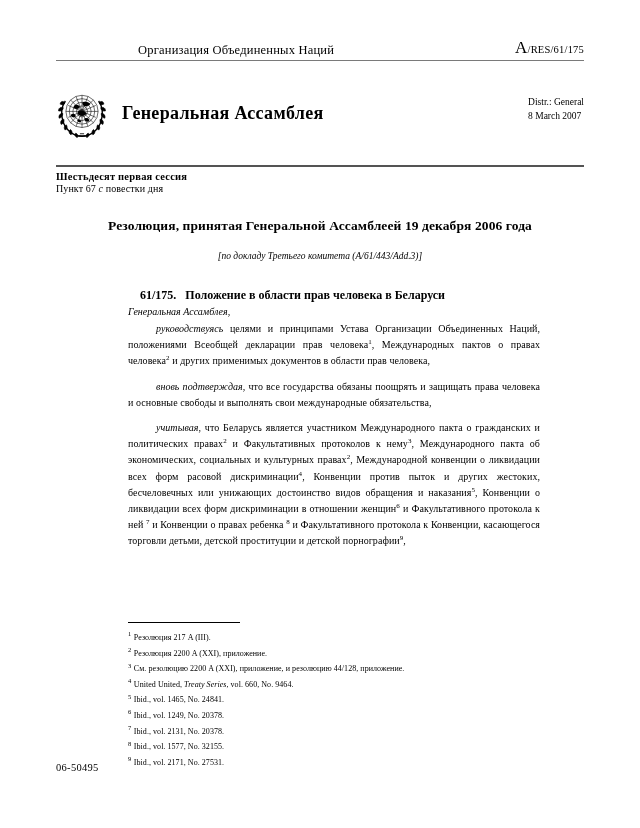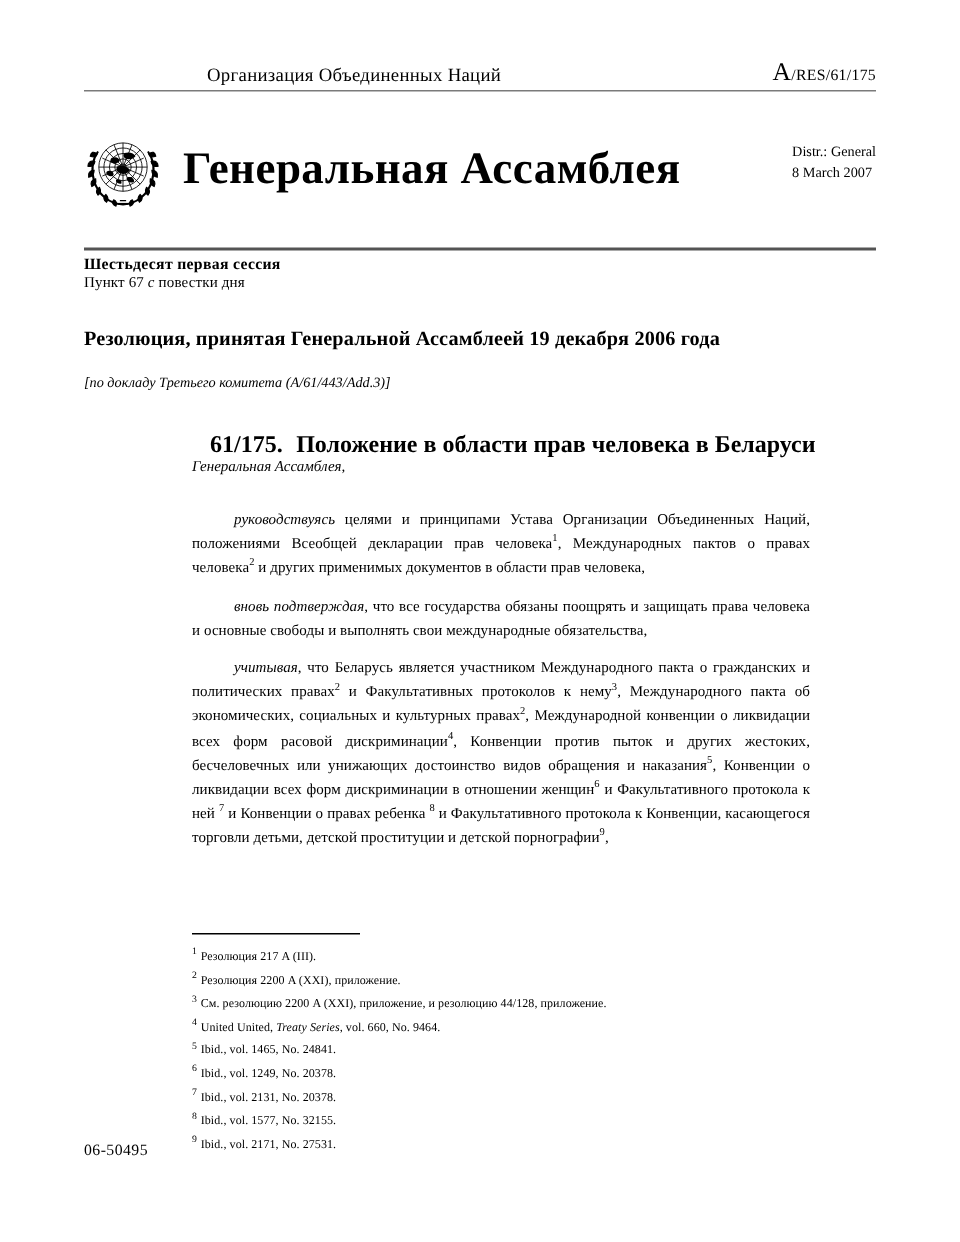--- a/index.html
+++ b/index.html
@@ -75,21 +75,21 @@
     display: flex;
     align-items: center;
   }
   .emblem {
     width: 52px;
     height: 52px;
     flex: 0 0 52px;
     margin-right: 14px;
   }
   .ga-title {
-    font-size: 30px;
+    font-size: 18px;
     font-weight: bold;
     letter-spacing: 0.3px;
     white-space: nowrap;
     padding-bottom: 2px;
   }
   .distr {
     font-size: 9.5px;
     text-align: left;
     line-height: 1.45;
     padding-top: 8px;
@@ -119,53 +119,54 @@
     margin-top: 1px;
   }
   .session-item .it { font-style: italic; }
 
   
   .res-header {
     position: absolute;
     left: 56px;
     top: 218px;
     width: 528px;
+    text-align: center;
   }
   .res-title {
     font-size: 13.5px;
     font-weight: bold;
     letter-spacing: 0.1px;
   }
   .res-source {
     font-size: 9.5px;
     font-style: italic;
     margin-top: 17px;
   }
 
   
   .res-number-line {
     position: absolute;
     left: 140px;
     top: 288px;
     width: 444px;
-    font-size: 16px;
+    font-size: 12px;
     font-weight: bold;
   }
   .res-number-line .num { margin-right: 9px; }
 
   .body-text {
     position: absolute;
     left: 128px;
     top: 306px;
     width: 412px;
   }
   .organ {
     font-size: 10px;
     font-style: italic;
-    margin-bottom: 22px;
+    margin-bottom: 4px;
   }
   p.para {
     margin: 0 0 9px 0;
     font-size: 10px;
     line-height: 1.62;
     text-align: justify;
     text-indent: 28px;
     letter-spacing: 0.05px;
   }
   p.para .lead {

